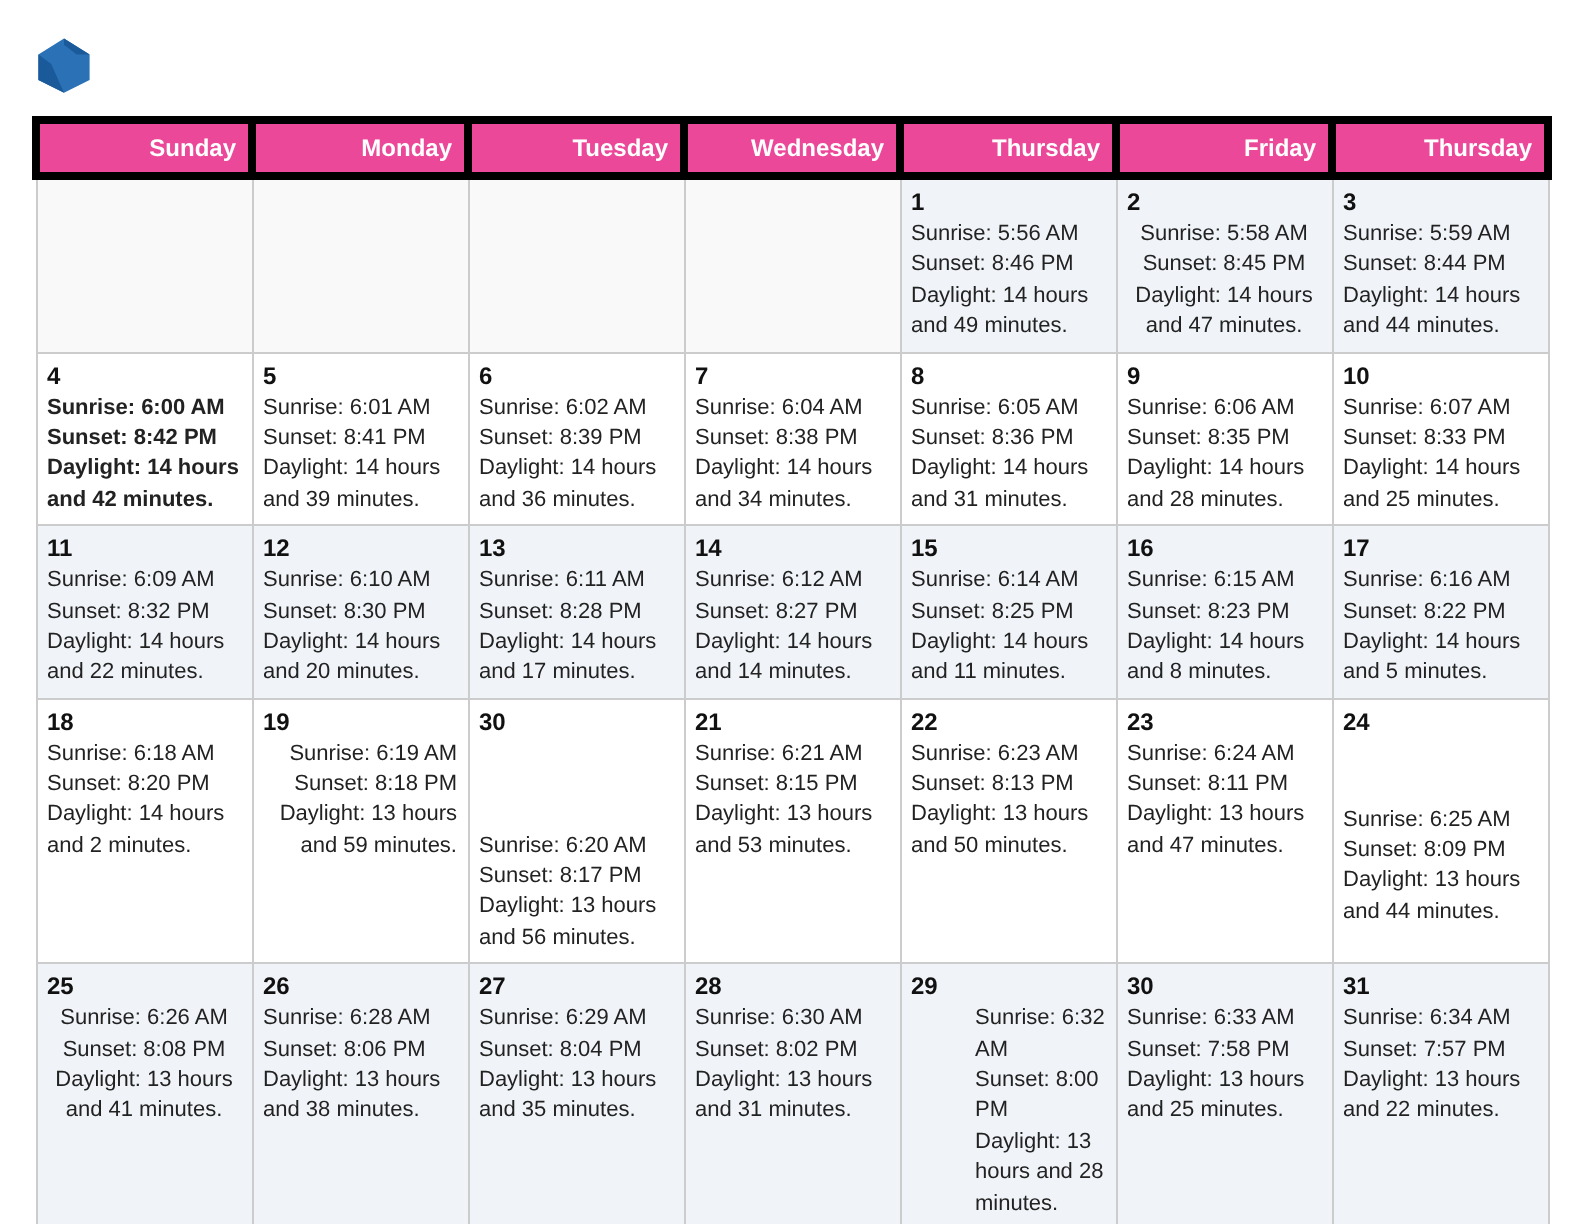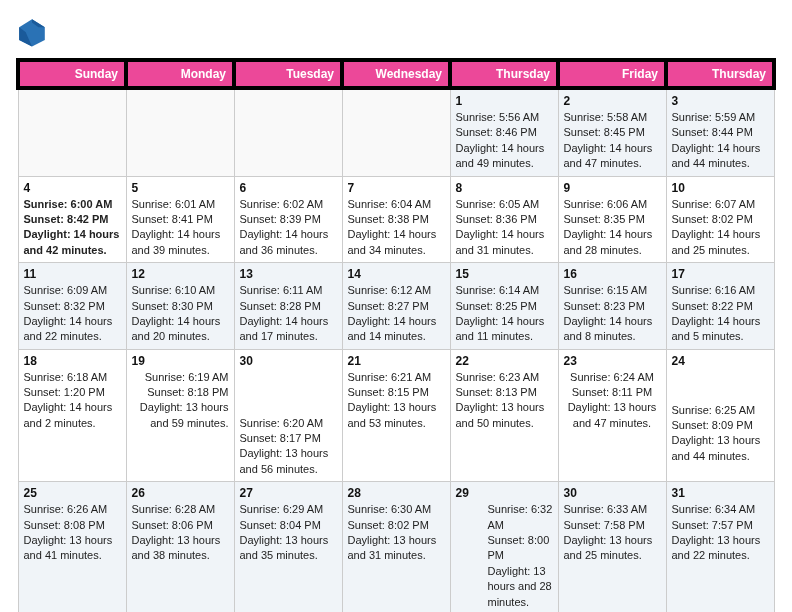--- a/index.html
+++ b/index.html
@@ -130,21 +130,21 @@
         <td class="empty-cell"></td>
         <td class="empty-cell"></td>
         <td>
           <div class="day-num">1</div>
           <div class="day-info" style="white-space: pre-line;">Sunrise: 5:56 AM
 Sunset: 8:46 PM
 Daylight: 14 hours and 49 minutes.</div>
         </td>
         <td>
           <div class="day-num">2</div>
-          <div class="day-info" style="white-space: pre-line;">Sunrise: 5:58 AM
+          <div class="day-info" style="white-space: pre-line; text-align: center;">Sunrise: 5:58 AM
 Sunset: 8:45 PM
 Daylight: 14 hours and 47 minutes.</div>
         </td>
         <td>
           <div class="day-num">3</div>
           <div class="day-info" style="white-space: pre-line;">Sunrise: 5:59 AM
 Sunset: 8:44 PM
 Daylight: 14 hours and 44 minutes.</div>
         </td>
       </tr>
@@ -181,21 +181,21 @@
         </td>
         <td>
           <div class="day-num">9</div>
           <div class="day-info" style="white-space: pre-line;">Sunrise: 6:06 AM
 Sunset: 8:35 PM
 Daylight: 14 hours and 28 minutes.</div>
         </td>
         <td>
           <div class="day-num">10</div>
           <div class="day-info" style="white-space: pre-line;">Sunrise: 6:07 AM
-Sunset: 8:02 PM
+Sunset: 8:33 PM
 Daylight: 14 hours and 25 minutes.</div>
         </td>
       </tr>
       <tr>
         <td>
           <div class="day-num">11</div>
           <div class="day-info" style="white-space: pre-line;">Sunrise: 6:09 AM
 Sunset: 8:32 PM
 Daylight: 14 hours and 22 minutes.</div>
         </td>
@@ -233,21 +233,21 @@
           <div class="day-num">17</div>
           <div class="day-info" style="white-space: pre-line;">Sunrise: 6:16 AM
 Sunset: 8:22 PM
 Daylight: 14 hours and 5 minutes.</div>
         </td>
       </tr>
       <tr>
         <td>
           <div class="day-num">18</div>
           <div class="day-info" style="white-space: pre-line;">Sunrise: 6:18 AM
-Sunset: 1:20 PM
+Sunset: 8:20 PM
 Daylight: 14 hours and 2 minutes.</div>
         </td>
         <td>
           <div class="day-num">19</div>
           <div class="day-info" style="white-space: pre-line; text-align: right;">Sunrise: 6:19 AM
 Sunset: 8:18 PM
 Daylight: 13 hours and 59 minutes.</div>
         </td>
         <td>
           <div class="day-num">30</div>
@@ -262,35 +262,35 @@
 Daylight: 13 hours and 53 minutes.</div>
         </td>
         <td>
           <div class="day-num">22</div>
           <div class="day-info" style="white-space: pre-line;">Sunrise: 6:23 AM
 Sunset: 8:13 PM
 Daylight: 13 hours and 50 minutes.</div>
         </td>
         <td>
           <div class="day-num">23</div>
-          <div class="day-info" style="white-space: pre-line; text-align: center;">Sunrise: 6:24 AM
+          <div class="day-info" style="white-space: pre-line;">Sunrise: 6:24 AM
 Sunset: 8:11 PM
 Daylight: 13 hours and 47 minutes.</div>
         </td>
         <td>
           <div class="day-num">24</div>
           <div class="day-info" style="white-space: pre-line; margin-top: 35px;">Sunrise: 6:25 AM
 Sunset: 8:09 PM
 Daylight: 13 hours and 44 minutes.</div>
         </td>
       </tr>
       <tr>
         <td>
           <div class="day-num">25</div>
-          <div class="day-info" style="white-space: pre-line;">Sunrise: 6:26 AM
+          <div class="day-info" style="white-space: pre-line; text-align: center;">Sunrise: 6:26 AM
 Sunset: 8:08 PM
 Daylight: 13 hours and 41 minutes.</div>
         </td>
         <td>
           <div class="day-num">26</div>
           <div class="day-info" style="white-space: pre-line;">Sunrise: 6:28 AM
 Sunset: 8:06 PM
 Daylight: 13 hours and 38 minutes.</div>
         </td>
         <td>

